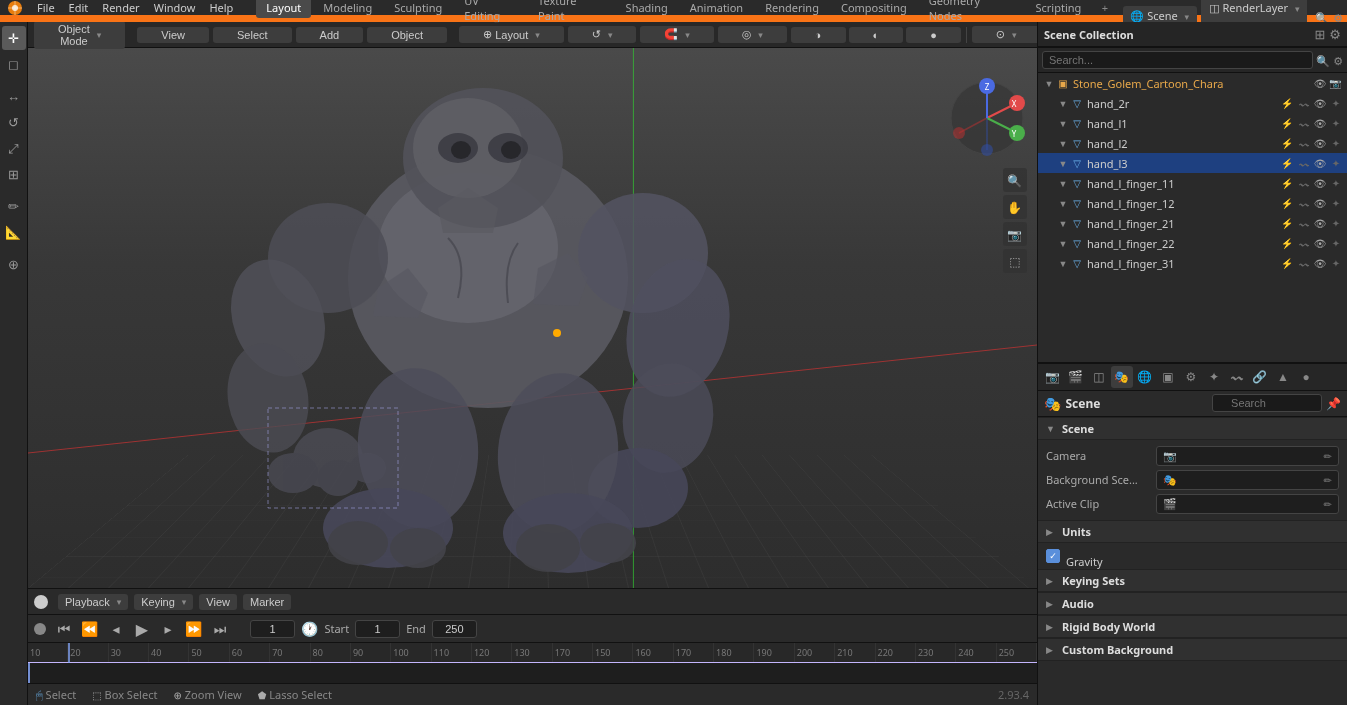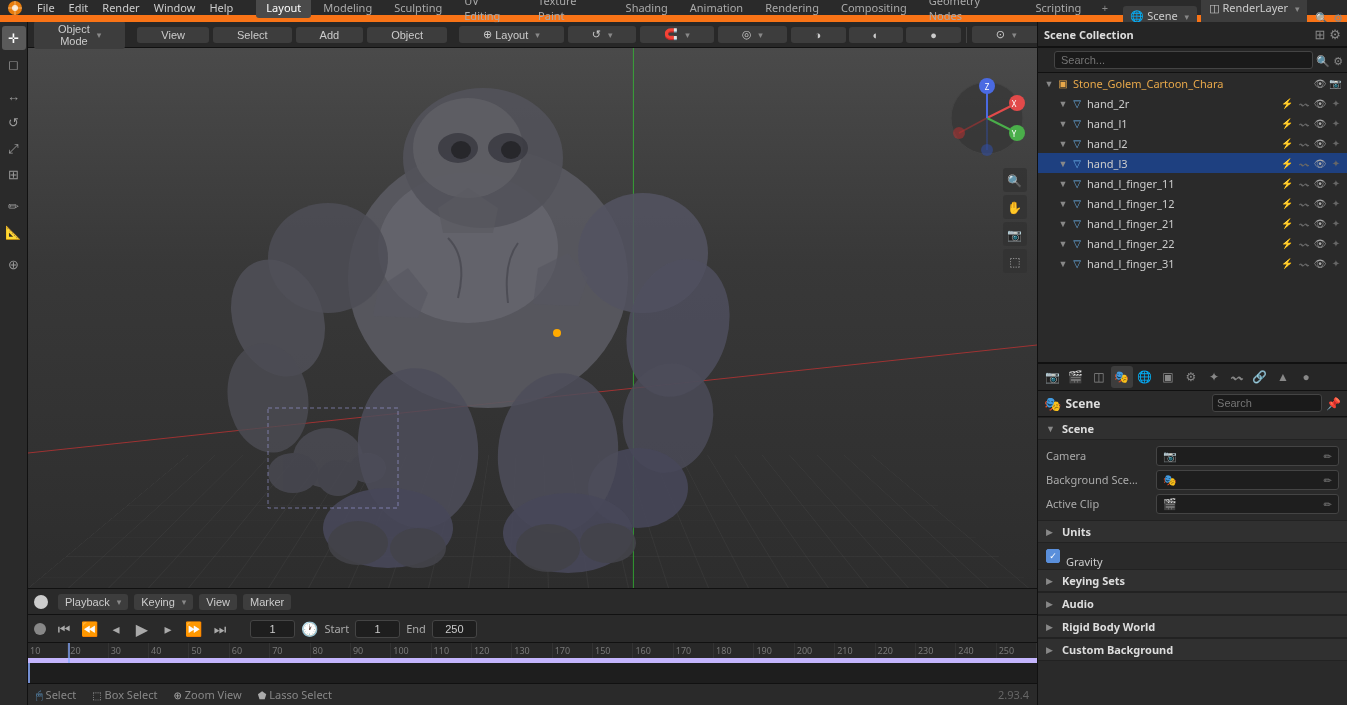--- a/index.html
+++ b/index.html
@@ -253,21 +253,21 @@
       font-size: 10px;
       cursor: pointer;
     }
     .tree-action.visible { color: #aaa; }
 
     
     .props-search {
       background: #1a1a1a;
       border: 1px solid #444;
       color: #ccc;
-      padding: 2px 4px;
+      padding: 2px 18px;
       border-radius: 3px;
       width: 110px;
       font-size: 11px;
     }
 
     
     .section-header {
       background: #303030;
       padding: 3px 8px;
       display: flex;
@@ -535,21 +535,21 @@
       left: 4%;
       width: 2px;
       height: 100%;
       background: #88aaff;
       opacity: 0.7;
     }
     .tl-ruler-row {
       display: flex;
       height: 20px;
       background: #282828;
-      border-bottom: 5px solid #c4b5fd;
+      border-bottom: 1px solid #c4b5fd;
     }
     .tl-ruler-item {
       flex: 1;
       display: flex;
       align-items: center;
       justify-content: flex-start;
       padding-left: 2px;
       color: #555;
       font-size: 9px;
       border-right: 1px solid #2a2a2a;
@@ -862,21 +862,21 @@
 
       <div class="outliner-top">
         <span style="color:#ddd; font-weight:bold; font-size:11px;">Scene Collection</span>
         <div style="display:flex; gap:4px; align-items:center;">
           <div style="color:#888; font-size:13px; cursor:pointer;">⊞</div>
           <div style="color:#888; font-size:13px; cursor:pointer;" class="filter-icon">⚙</div>
         </div>
       </div>
 
       <div style="padding:3px 4px; background:#262626; border-bottom:1px solid #111; display:flex; gap:3px; align-items:center;">
-        <input class="outliner-search" type="text" placeholder="Search..." style="width: 100%; margin-left: 12px;">
+        <input class="outliner-search" type="text" placeholder="Search..." style="width: 100%;">
         <div style="color:#666; font-size:11px;">🔍</div>
         <div style="color:#888; cursor:pointer; font-size:11px;">⚙</div>
       </div>
 
       <div style="flex:1; overflow-y:auto; overflow-x:hidden;">
         <div class="panel-content">
 
           <div class="tree-item">
             <div class="tree-arrow">▼</div>
             <div class="tree-icon icon-orange">▣</div>

